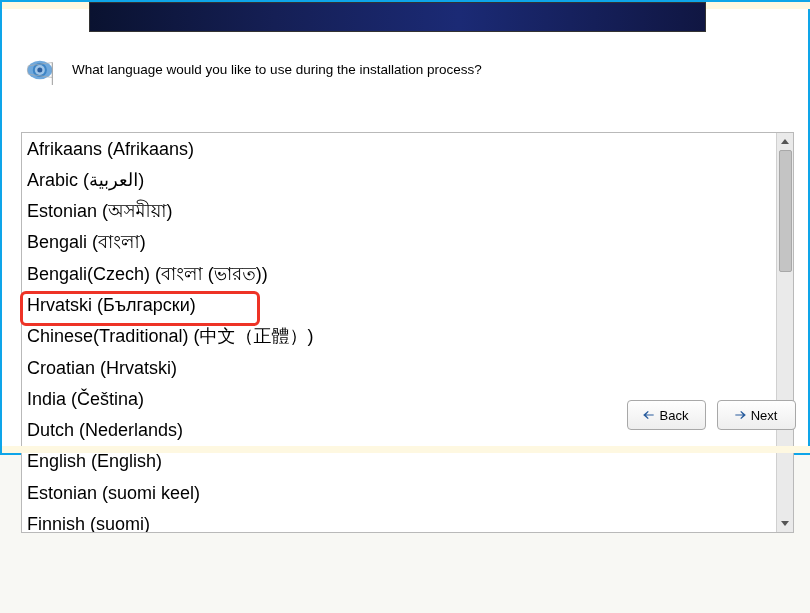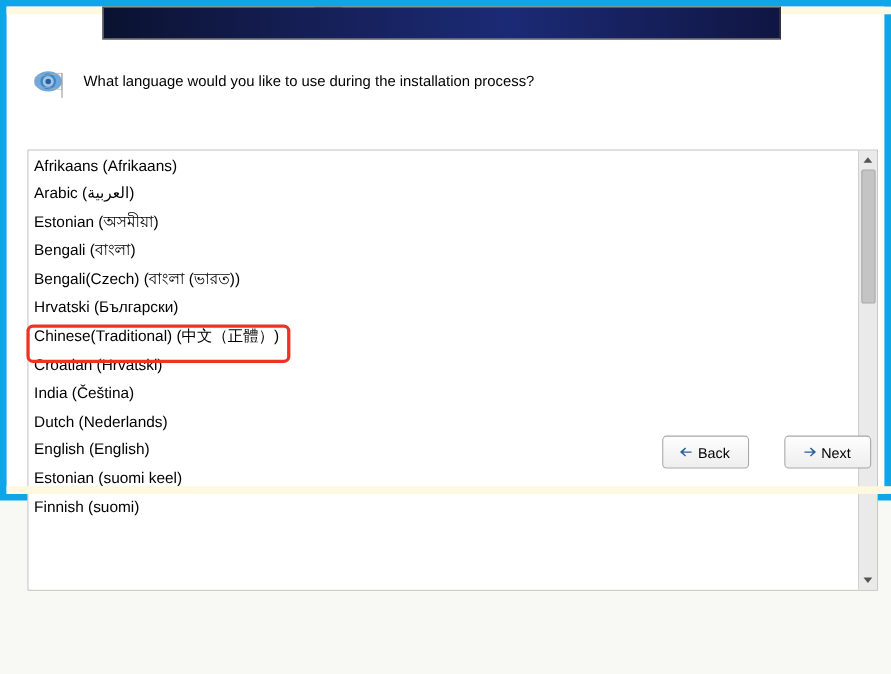--- a/index.html
+++ b/index.html
@@ -11,21 +11,21 @@
     background: #f8f8f4;
     width: 810px;
     height: 613px;
     position: relative;
     overflow: hidden;
   }
   .window-frame {
     position: absolute;
     top: 0; left: 0; width: 810px; height: 455px;
     background: #fff;
-    border: 6px solid #0ea5e9;
+    border: 2px solid #0ea5e9;
   }
   .banner {
     position: absolute;
     top: 0;
     left: 87px;
     height: 30px;
     width: 617px;
     background: linear-gradient(90deg, #0a1230 0%, #151f55 30%, #1b2a75 60%, #101642 100%);
     border: 1px solid #333;
   }
@@ -68,21 +68,21 @@
     border: 1px solid #b9b9b9;
     background: #fff;
   }
   .listbox {
     flex: 1;
     overflow: hidden;
     background: #fff;
   }
   .item {
     padding: 3.5px 5px;
-    font-size: 14px;
+    font-size: 18px;
     color: #000;
     white-space: nowrap;
     cursor: default;
     line-height: 1.35;
   }
   .item.selected {
     background: #8ab0de;
     color: #fff;
   }
   .highlight-box {
@@ -143,21 +143,20 @@
     display: flex;
     align-items: center;
     justify-content: center;
     background: linear-gradient(#fefefe, #eeeeee);
     border: 1px solid #a8a8a8;
     border-radius: 4px;
     font-size: 13px;
     cursor: pointer;
     color: #000;
     gap: 4px;
-    margin-left: 21px;
   }
   .arrow-svg { width: 14px; height: 14px; display: block; }
   .light-strip {
     position: absolute;
     left: 0;
     width: 810px;
     height: 7px;
     background: #fef8e1;
   }
 </style>

